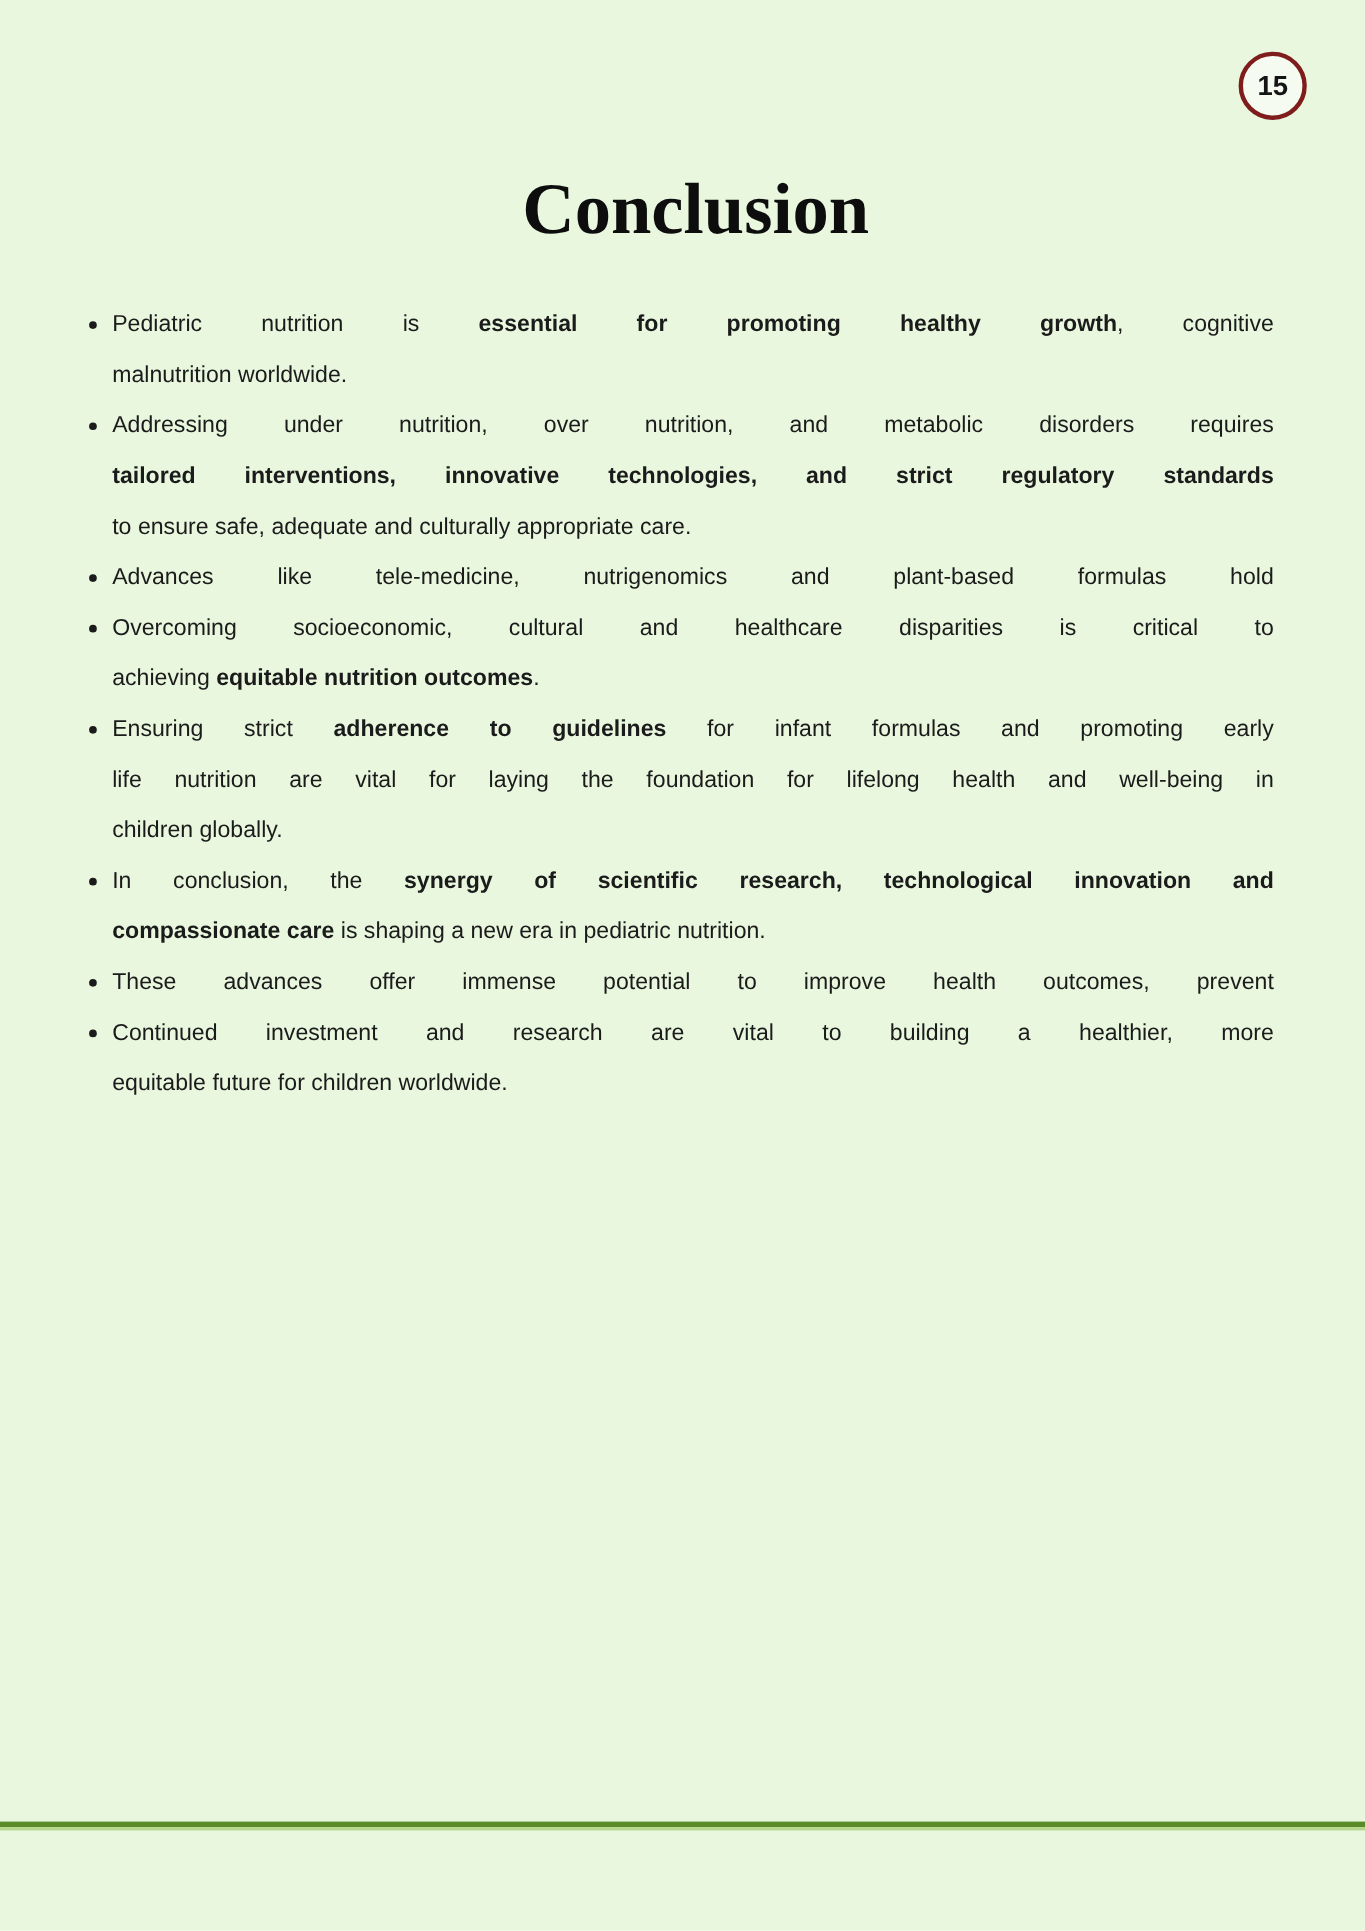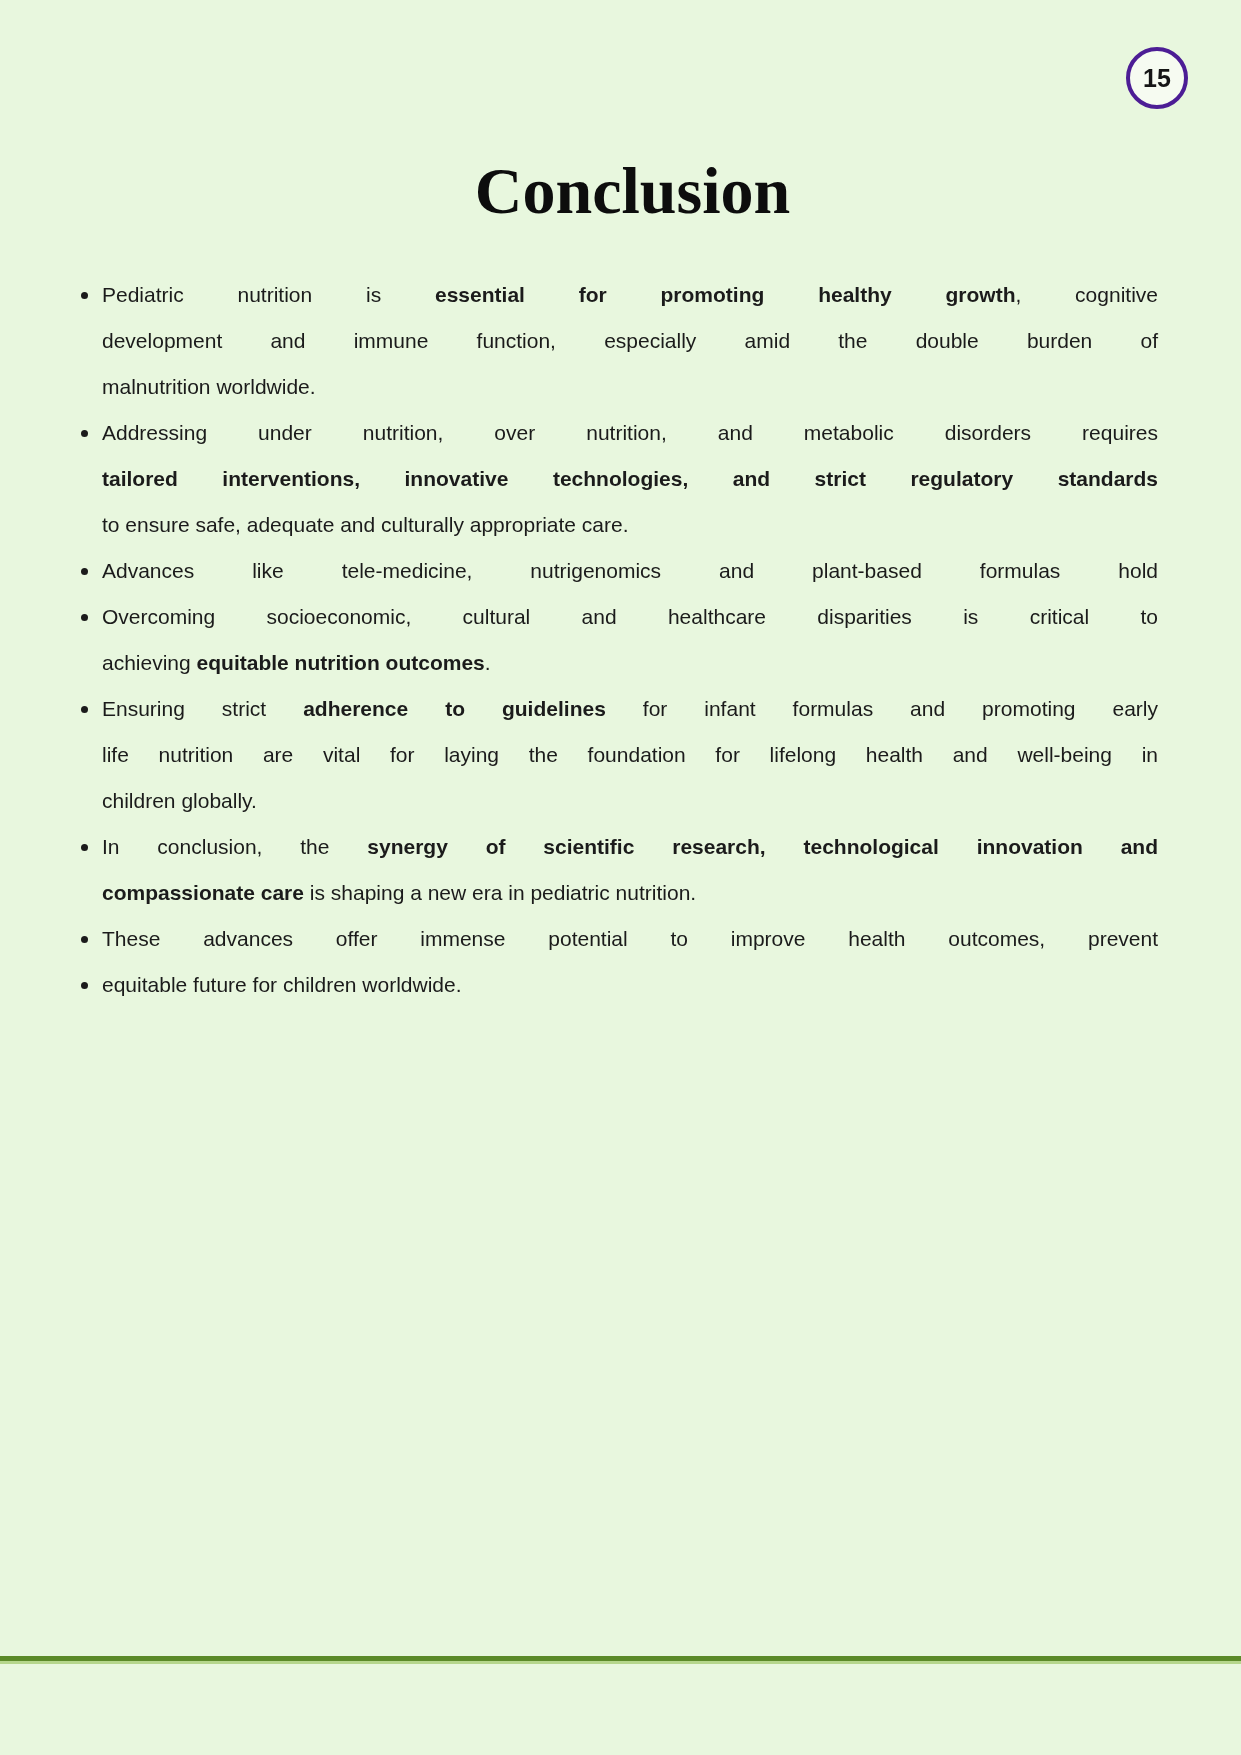--- a/index.html
+++ b/index.html
@@ -11,21 +11,21 @@
     font-family:"Liberation Sans", sans-serif;
     color:#1a1a1a;
     overflow:hidden;
   }
   .page-number-badge{
     position:absolute;
     left:1126px;
     top:47px;
     width:62px;
     height:62px;
-    border:4px solid #4c1d95;
+    border:4px solid #7f1d1d;
     border-radius:50%;
     background:#f6fbf1;
     display:flex;
     align-items:center;
     justify-content:center;
     font-weight:bold;
     font-size:25px;
     color:#151515;
     box-sizing:border-box;
   }
@@ -105,21 +105,20 @@
     <span>15</span>
   </div>
 
   <h1 class="page-title">Conclusion</h1>
 
   <div class="content" id="bullet-list">
       <div class="bullet-item">
         <span class="bullet-marker"></span>
         <div class="bullet-text">
           <div class="line just"><span>Pediatric nutrition is </span><span class="bold">essential for promoting healthy growth</span><span>, cognitive</span></div>
-          <div class="line just"><span>development and immune function, especially amid the double burden of</span></div>
           <div class="line"><span>malnutrition worldwide.</span></div>
         </div>
       </div>
       <div class="bullet-item">
         <span class="bullet-marker"></span>
         <div class="bullet-text">
           <div class="line just"><span>Addressing under nutrition, over nutrition, and metabolic disorders requires</span></div>
           <div class="line just"><span class="bold">tailored interventions, innovative technologies, and strict regulatory standards</span></div>
           <div class="line"><span>to ensure safe, adequate and culturally appropriate care.</span></div>
         </div>
@@ -154,20 +153,21 @@
       </div>
       <div class="bullet-item">
         <span class="bullet-marker"></span>
         <div class="bullet-text">
           <div class="line just"><span>These advances offer immense potential to improve health outcomes, prevent</span></div>
         </div>
       </div>
       <div class="bullet-item">
         <span class="bullet-marker"></span>
         <div class="bullet-text">
+          <div class="line just"><span>Continued investment and research are vital to building a healthier, more</span></div>
           <div class="line"><span>equitable future for children worldwide.</span></div>
         </div>
       </div>
     </div>
 
   <div class="rule-dark"></div>
   <div class="rule-light"></div>
 
   <div class="footer-row">
     <span>©2025 E-Merge tech</span>

